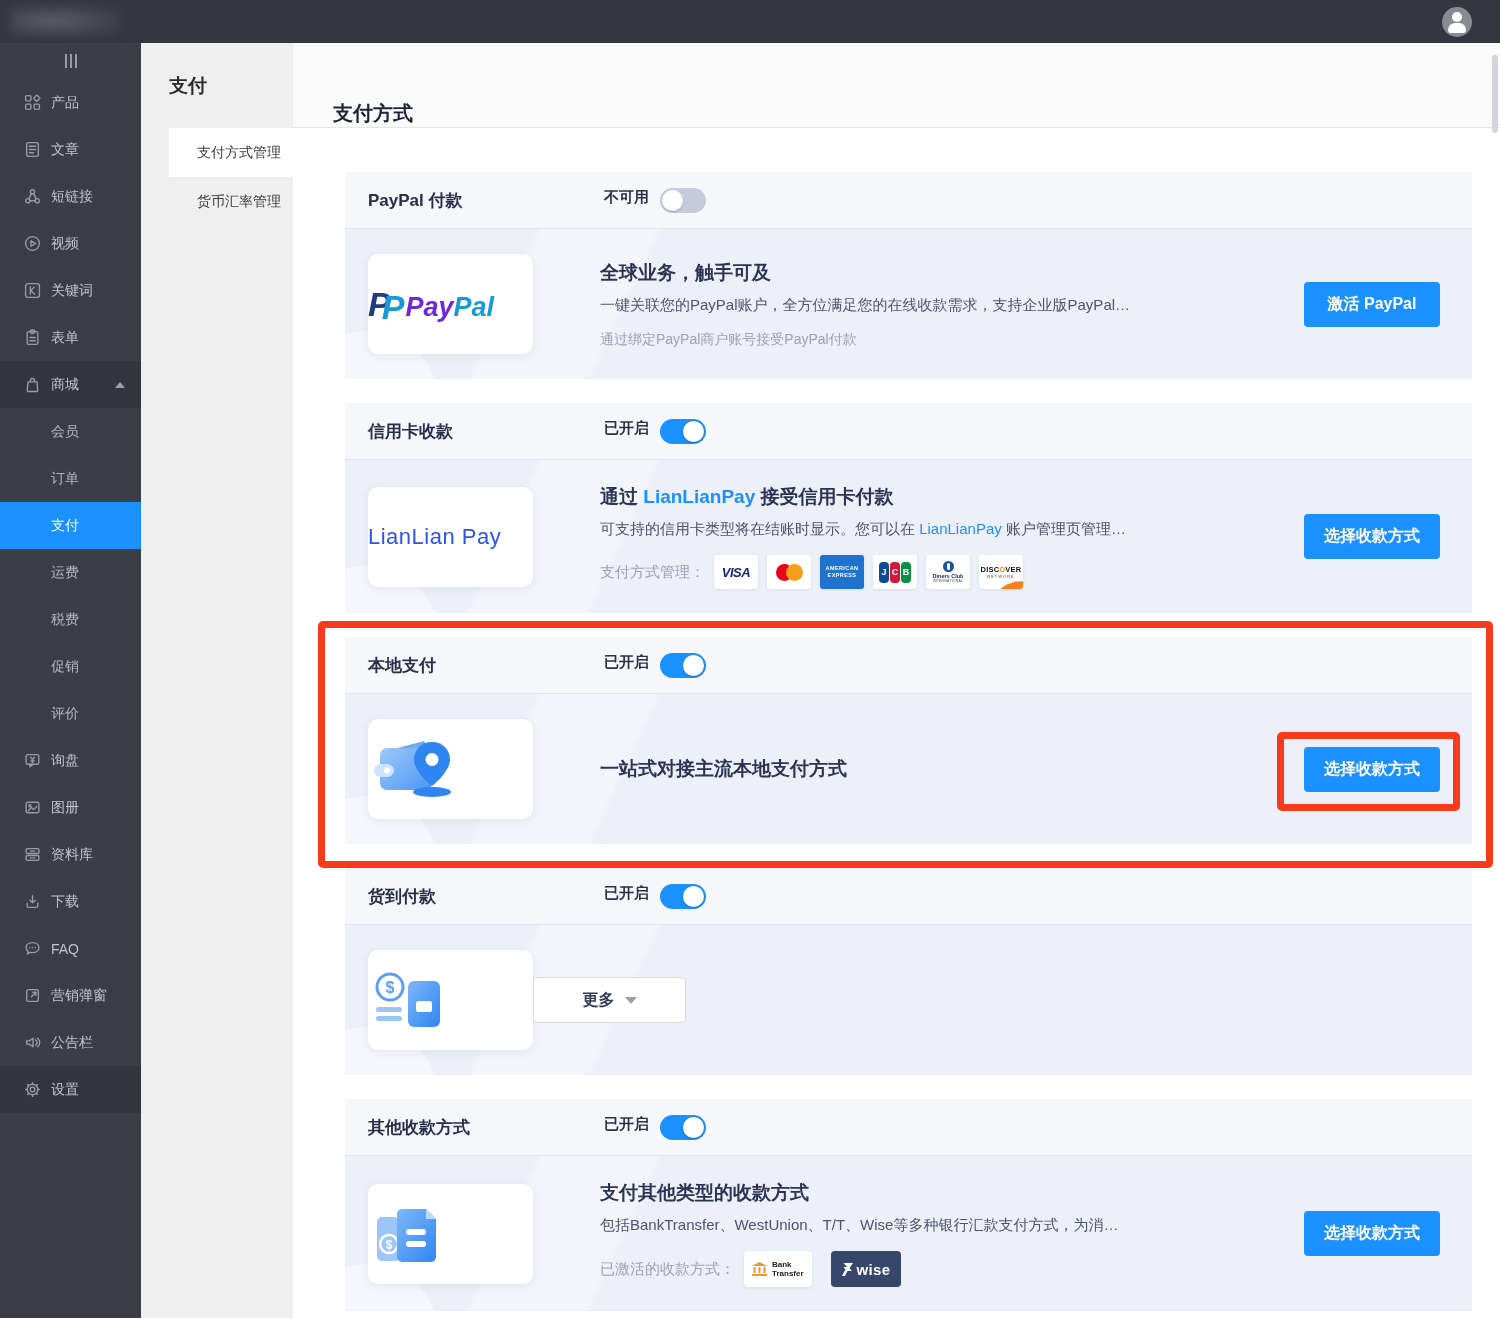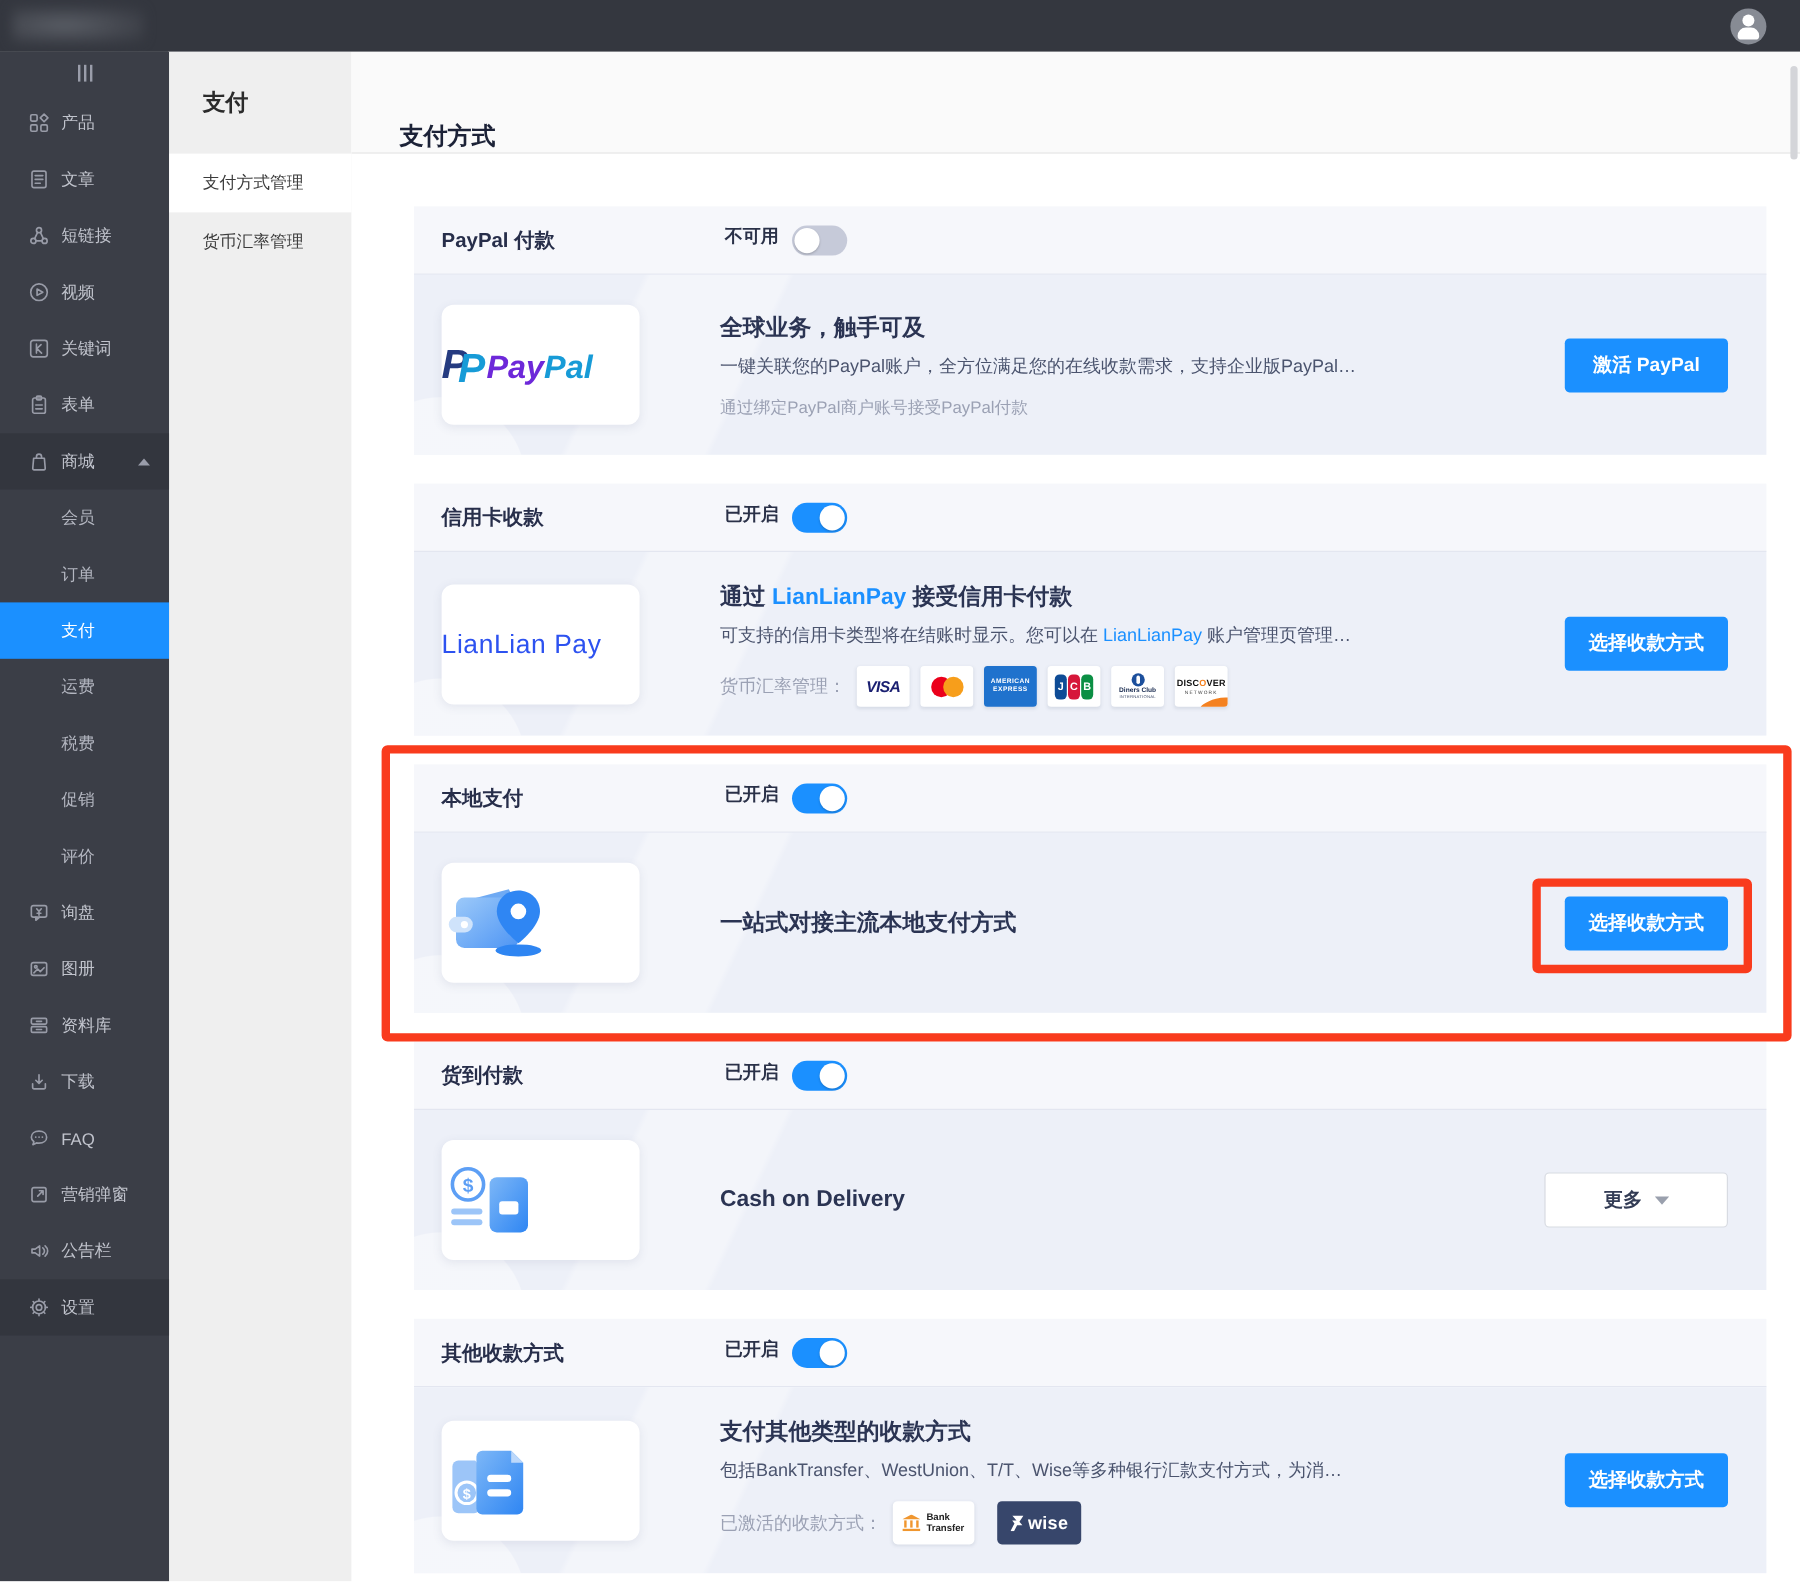--- a/index.html
+++ b/index.html
@@ -28,21 +28,21 @@
   .nav-item .nav-icon { width:17px; height:17px; margin-right:10px; color:#989ba7; display:flex; align-items:center; justify-content:center; }
   .nav-item .nav-icon svg { width:17px; height:17px; stroke:#989ba7; fill:none; stroke-width:1.3; stroke-linecap:round; stroke-linejoin:round; }
   .nav-item.dim { background:rgba(0,0,0,.12); }
   .sub-item { height:47px; display:flex; align-items:center; padding-left:51px; font-size:14px; color:#b3b6c0; cursor:pointer; }
   .sub-item.active { background:#1b90ff; color:#fff; }
   .caret-up { margin-left:auto; margin-right:16px; width:0; height:0; border-left:5px solid transparent; border-right:5px solid transparent; border-bottom:6px solid #9a9daa; }
 
   
   .subnav { width:152px; background:#efefef; flex:none; }
   .subnav-title { height:85px; display:flex; align-items:center; padding-left:28px; font-size:19px; font-weight:bold; color:#2b2b2b; }
-  .subnav-item { height:49px; display:flex; align-items:center; padding-left:28px; font-size:14px; color:#3c3c3c; cursor:pointer; }
+  .subnav-item { height:49px; display:flex; align-items:center; padding-left:28px; font-size:14px; color:#3c3c3c; cursor:pointer;margin-left:28px; }
   .subnav-item.active { background:#fff; }
 
   
   .main { flex:1; display:flex; flex-direction:column; background:#fff; }
   .page-header { height:85px; flex:none; background:#fafafa; border-bottom:1px solid #e6e6e6; display:flex; align-items:flex-end; padding-left:40px; }
   .page-title { font-size:20px; font-weight:bold; color:#1c2237; }
   .content { padding:44px 28px 18px 52px; }
 
   .section { width:1127px; margin-bottom:24px; position:relative; }
   .sec-head { height:57px; background:#f6f7fb; border-bottom:1px solid #e3e6f0; display:flex; align-items:center; padding-left:23px; }
@@ -363,21 +363,21 @@
             </div>
           </div>
           <div class="sec-body">
             <div class="logo-tile">
               <span class="llp-logo">LianLian Pay</span>
             </div>
             <div class="card-info">
               <div class="card-title"><span>通过 </span><span class="link-blue">LianLianPay</span><span> 接受信用卡付款</span></div>
               <div class="card-desc"><span>可支持的信用卡类型将在结账时显示。您可以在 </span><span class="link-blue">LianLianPay</span><span> 账户管理页管理…</span></div>
               <div class="brand-row">
-                <span class="brand-label">货币汇率管理：</span>
+                <span class="brand-label">支付方式管理：</span>
                 <span class="brand">
                     <span class="visa-text">VISA</span>
                   </span>
                 <span class="brand">
                     <span class="mc-c mc-red"></span>
                     <span class="mc-c mc-org"></span>
                   </span>
                 <span class="brand amex">
                     <span class="amex-t">AMERICAN</span>
                     <span class="amex-t">EXPRESS</span>
@@ -468,23 +468,20 @@
                   </defs>
                   <circle cx="22" cy="22" r="13" fill="none" stroke="#5d9ff5" stroke-width="3"></circle>
                   <text x="22" y="28" text-anchor="middle" font-size="16" font-weight="bold" fill="#5d9ff5" font-family="Liberation Sans, sans-serif">$</text>
                   <rect x="8" y="42" width="26" height="5" rx="2.5" fill="#9cc5f8"></rect>
                   <rect x="8" y="51" width="26" height="5" rx="2.5" fill="#9cc5f8"></rect>
                   <rect x="40" y="16" width="32" height="46" rx="6" fill="url(#cg)"></rect>
                   <rect x="48" y="36" width="16" height="11" rx="2.5" fill="#fff"></rect>
                 </svg>
               </span>
             </div>
-            <div class="card-info">
-              <div class="card-title">Cash on Delivery</div>
-            </div>
             <div class="action-col">
               <button class="btn-more">
                   <span>更多</span>
                   <span class="caret-down"></span>
                 </button>
             </div>
           </div>
         </div>
 
         <div class="section">

